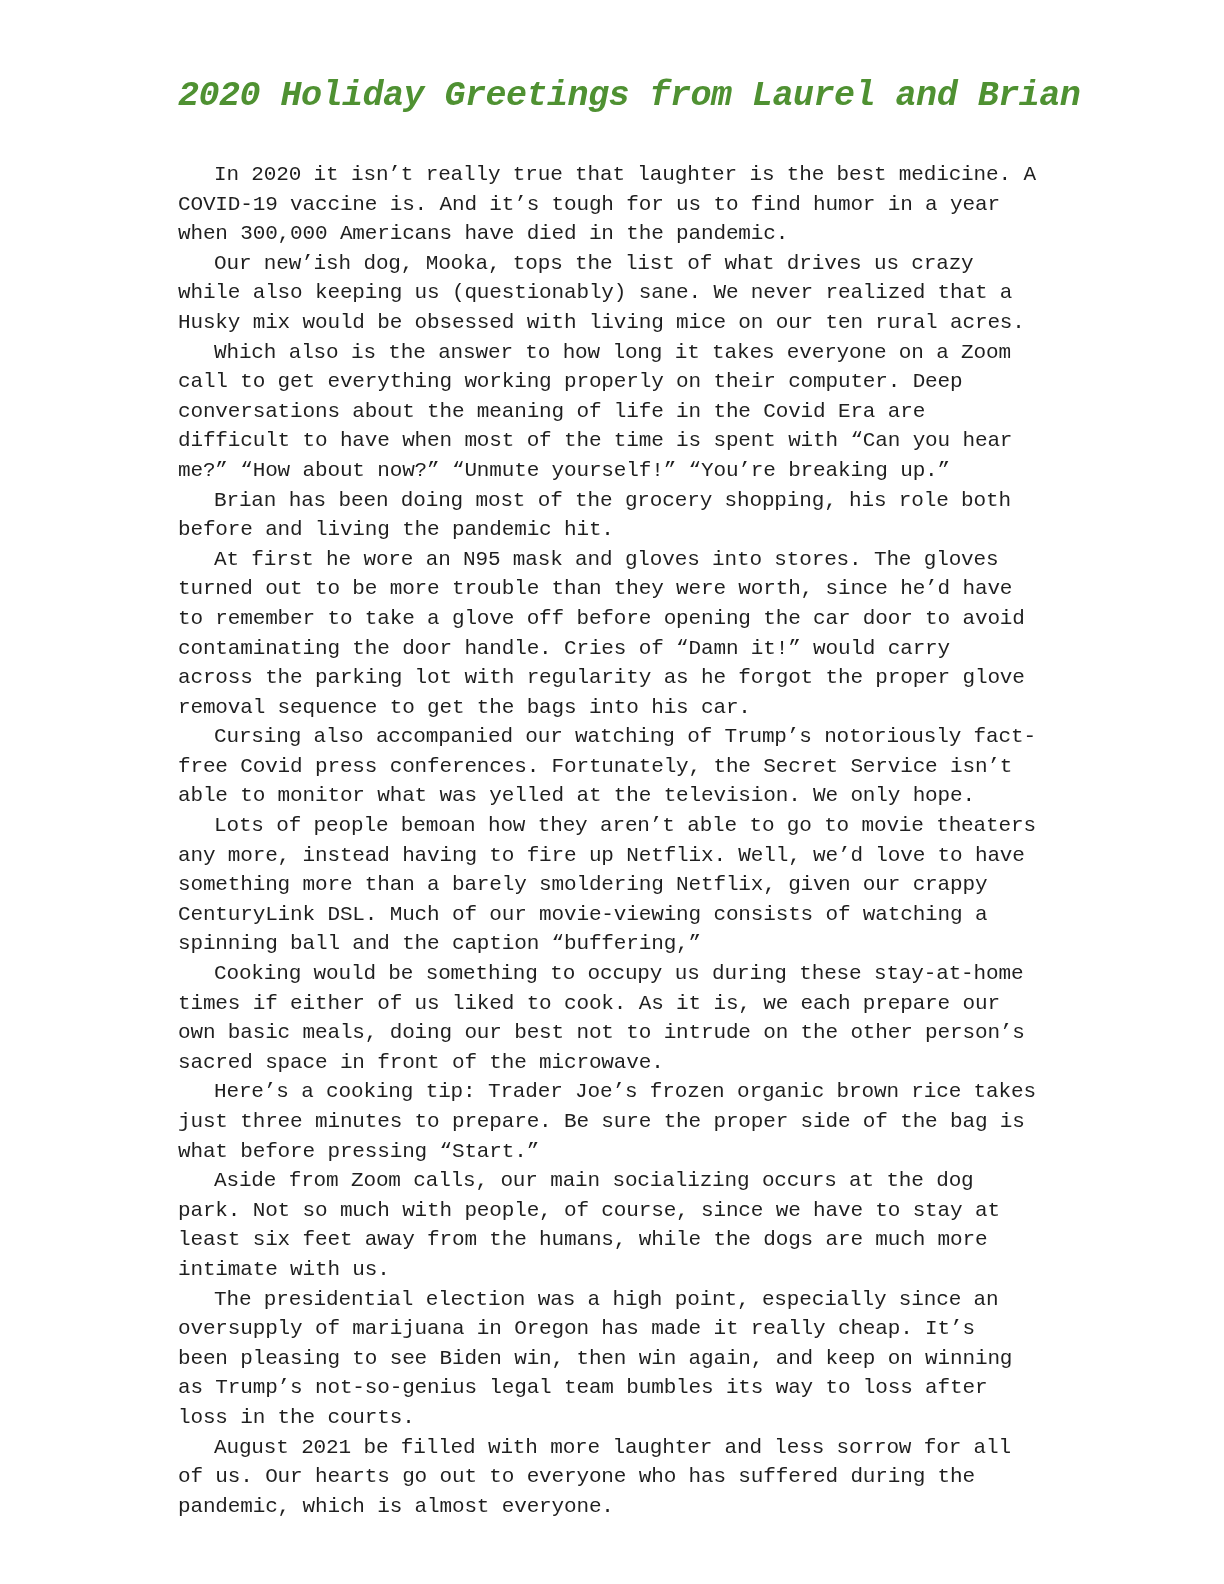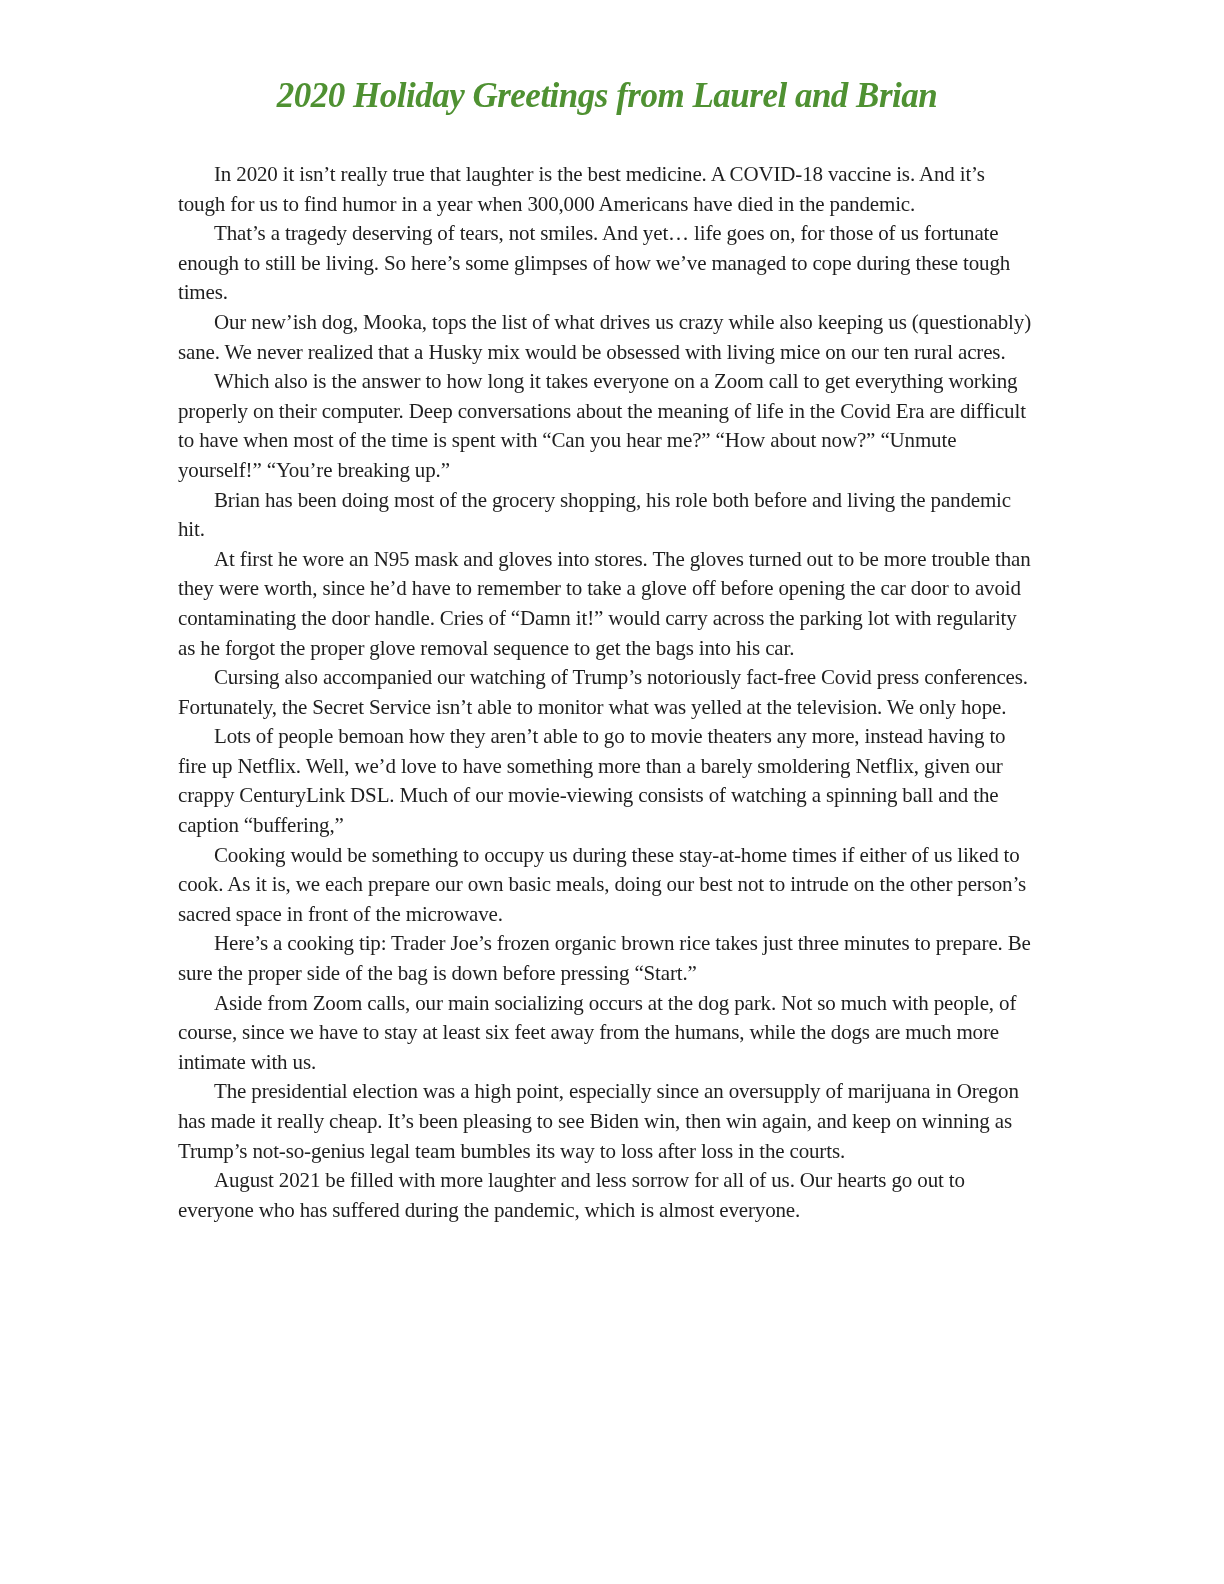--- a/index.html
+++ b/index.html
@@ -8,21 +8,21 @@
     background: #ffffff;
   }
   .page {
     position: relative;
     width: 1224px;
     height: 1584px;
     margin: 0 auto;
     background: #ffffff;
     box-sizing: border-box;
     padding: 76px 188px 0 178px;
-    font-family: Liberation Serif, serif;
+    font-family: Liberation Mono, monospace;
   }
   .title {
     margin: 0 0 44px 0;
     text-align: center;
     font-size: 35px;
     font-weight: bold;
     font-style: italic;
     letter-spacing: -0.5px;
     white-space: nowrap;
   }
@@ -37,27 +37,26 @@
     text-indent: 36px;
     text-align: left;
   }
 </style>
 </head>
 <body>
 
 <div class="page">
   <h1 class="title" style="color: rgb(79, 145, 50);">2020 Holiday Greetings from Laurel and Brian</h1>
   <div class="letter-body">
-      <p class="para">In 2020 it isn’t really true that laughter is the best medicine. A COVID-18 vaccine is. And it’s tough for us to find humor in a year when 300,000 Americans have died in the pandemic.</p>
-      <p class="para">That’s a tragedy deserving of tears, not smiles. And yet… life goes on, for those of us fortunate enough to still be living. So here’s some glimpses of how we’ve managed to cope during these tough times.</p>
+      <p class="para">In 2020 it isn’t really true that laughter is the best medicine. A COVID-19 vaccine is. And it’s tough for us to find humor in a year when 300,000 Americans have died in the pandemic.</p>
       <p class="para">Our new’ish dog, Mooka, tops the list of what drives us crazy while also keeping us (questionably) sane. We never realized that a Husky mix would be obsessed with living mice on our ten rural acres.</p>
       <p class="para">Which also is the answer to how long it takes everyone on a Zoom call to get everything working properly on their computer. Deep conversations about the meaning of life in the Covid Era are difficult to have when most of the time is spent with “Can you hear me?” “How about now?” “Unmute yourself!” “You’re breaking up.”</p>
       <p class="para">Brian has been doing most of the grocery shopping, his role both before and living the pandemic hit.</p>
       <p class="para">At first he wore an N95 mask and gloves into stores. The gloves turned out to be more trouble than they were worth, since he’d have to remember to take a glove off before opening the car door to avoid contaminating the door handle. Cries of “Damn it!” would carry across the parking lot with regularity as he forgot the proper glove removal sequence to get the bags into his car.</p>
       <p class="para">Cursing also accompanied our watching of Trump’s notoriously fact-free Covid press conferences. Fortunately, the Secret Service isn’t able to monitor what was yelled at the television. We only hope.</p>
       <p class="para">Lots of people bemoan how they aren’t able to go to movie theaters any more, instead having to fire up Netflix. Well, we’d love to have something more than a barely smoldering Netflix, given our crappy CenturyLink DSL. Much of our movie-viewing consists of watching a spinning ball and the caption “buffering,”</p>
       <p class="para">Cooking would be something to occupy us during these stay-at-home times if either of us liked to cook. As it is, we each prepare our own basic meals, doing our best not to intrude on the other person’s sacred space in front of the microwave.</p>
-      <p class="para">Here’s a cooking tip: Trader Joe’s frozen organic brown rice takes just three minutes to prepare. Be sure the proper side of the bag is down before pressing “Start.”</p>
+      <p class="para">Here’s a cooking tip: Trader Joe’s frozen organic brown rice takes just three minutes to prepare. Be sure the proper side of the bag is what before pressing “Start.”</p>
       <p class="para">Aside from Zoom calls, our main socializing occurs at the dog park. Not so much with people, of course, since we have to stay at least six feet away from the humans, while the dogs are much more intimate with us.</p>
       <p class="para">The presidential election was a high point, especially since an oversupply of marijuana in Oregon has made it really cheap. It’s been pleasing to see Biden win, then win again, and keep on winning as Trump’s not-so-genius legal team bumbles its way to loss after loss in the courts.</p>
       <p class="para">August 2021 be filled with more laughter and less sorrow for all of us. Our hearts go out to everyone who has suffered during the pandemic, which is almost everyone.</p>
     </div>
 </div>
 
 </body></html>

